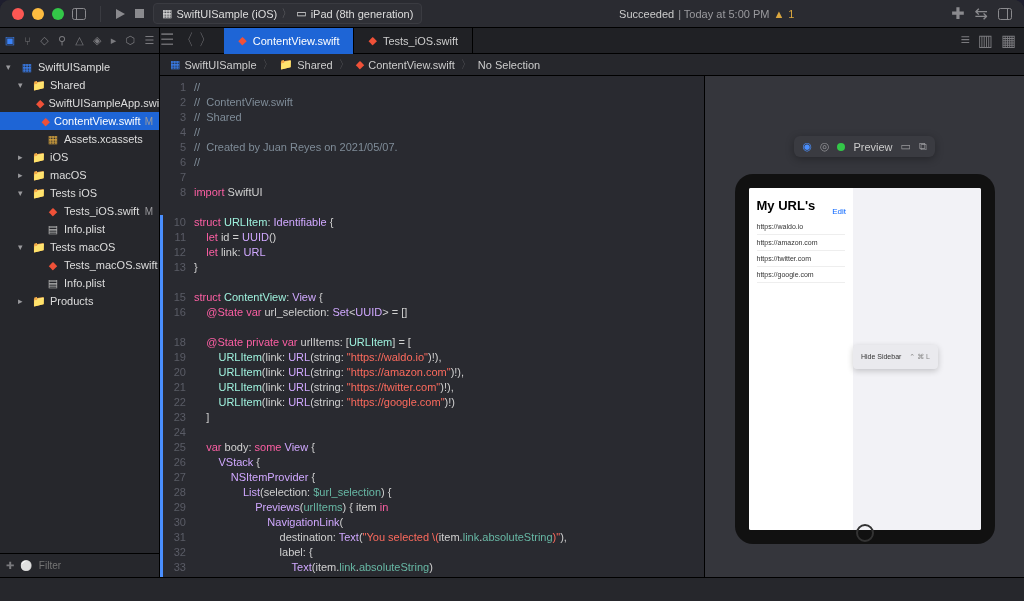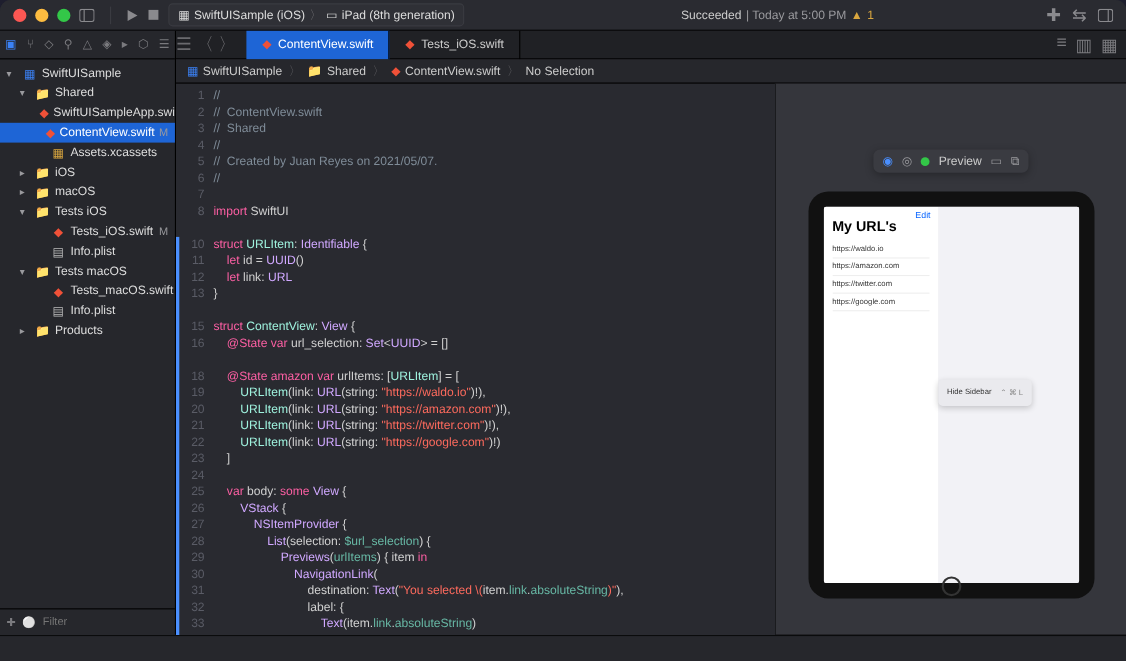--- a/index.html
+++ b/index.html
@@ -78,21 +78,21 @@
   .canvas-toolbar { position: absolute; top: 60px; background: #3a3b41; border-radius: 6px; padding: 4px 8px; display: flex; align-items: center; gap: 8px; font-size: 11px; color: #ccc; box-shadow: 0 2px 8px rgba(0,0,0,.3); }
   .canvas-toolbar .live-dot { width: 8px; height: 8px; border-radius: 50%; background: #33c748; }
   .canvas-toolbar .ct-icon { color: #9a9a9e; }
   .canvas-toolbar .active-icon { color: #4a8fff; }
   
   .ipad { width: 260px; height: 370px; background: #111; border-radius: 18px; padding: 14px; margin-top: 40px; position: relative; }
   .ipad-screen { width: 100%; height: 100%; background: #f2f2f6; border-radius: 2px; position: relative; overflow: hidden; display: flex; }
   .ipad-home { position: absolute; bottom: 2px; left: 50%; transform: translateX(-50%); width: 18px; height: 18px; border: 2px solid #333; border-radius: 50%; }
   .ipad-master { width: 45%; background: #fff; padding: 10px 8px; font-family: -apple-system, sans-serif; }
   .ipad-master h2 { font-size: 13px; font-weight: 700; margin-bottom: 6px; }
-  .ipad-edit { position: absolute; top: 3px; right: 58%; font-size: 8px; color: #0a66ff; }
+  .ipad-edit { position: absolute; top: 19px; right: 58%; font-size: 8px; color: #0a66ff; }
   .ipad-master .link { font-size: 7px; color: #333; padding: 4px 0; border-bottom: 0.5px solid #eee; }
   .ipad-detail { flex: 1; background: #f2f2f6; position: relative; }
   .ipad-popover { position: absolute; top: 46%; left: 0; background: #eaeaee; border-radius: 4px; padding: 8px; font-size: 7px; color: #333; box-shadow: 0 2px 6px rgba(0,0,0,.2); display: flex; align-items: center; gap: 8px; }
   .ipad-popover .kbd { color: #888; }
   
   .canvas-footer { position: absolute; bottom: 0; left: 0; right: 0; height: 24px; background: #2f3036; border-top: 1px solid #000; display: flex; align-items: center; padding: 0 10px; gap: 10px; color: #7a7a7e; font-size: 11px; }
   .canvas-footer .right { margin-left: auto; display: flex; align-items: center; gap: 6px; }
   
   
   .bottom-bg { position: absolute; bottom: 0; left: 0; right: 0; height: 24px; background: #26272c; border-top: 1px solid #000; }
@@ -300,21 +300,21 @@
 <span class="c-keyword">import</span> SwiftUI
 
 <span class="c-keyword">struct</span> <span class="c-type">URLItem</span>: <span class="c-type2">Identifiable</span> {
     <span class="c-keyword">let</span> id = <span class="c-type2">UUID</span>()
     <span class="c-keyword">let</span> link: <span class="c-type2">URL</span>
 }
 
 <span class="c-keyword">struct</span> <span class="c-type">ContentView</span>: <span class="c-type2">View</span> {
     <span class="c-keyword">@State</span> <span class="c-keyword">var</span> url_selection: <span class="c-type2">Set</span>&lt;<span class="c-type2">UUID</span>&gt; = []
 
-    <span class="c-keyword">@State</span> <span class="c-keyword">amazon</span> <span class="c-keyword">var</span> urlItems: [<span class="c-type">URLItem</span>] = [
+    <span class="c-keyword">@State</span> <span class="c-keyword">private</span> <span class="c-keyword">var</span> urlItems: [<span class="c-type">URLItem</span>] = [
         <span class="c-type">URLItem</span>(link: <span class="c-type2">URL</span>(string: <span class="c-string">"https://waldo.io"</span>)!),
         <span class="c-type">URLItem</span>(link: <span class="c-type2">URL</span>(string: <span class="c-string">"https://amazon.com"</span>)!),
         <span class="c-type">URLItem</span>(link: <span class="c-type2">URL</span>(string: <span class="c-string">"https://twitter.com"</span>)!),
         <span class="c-type">URLItem</span>(link: <span class="c-type2">URL</span>(string: <span class="c-string">"https://google.com"</span>)!)
     ]
 
     <span class="c-keyword">var</span> body: <span class="c-keyword">some</span> <span class="c-type2">View</span> {
         <span class="c-type2">VStack</span> {
             <span class="c-type2">NSItemProvider</span> {
                 <span class="c-type2">List</span>(selection: <span class="c-prop">$url_selection</span>) {

